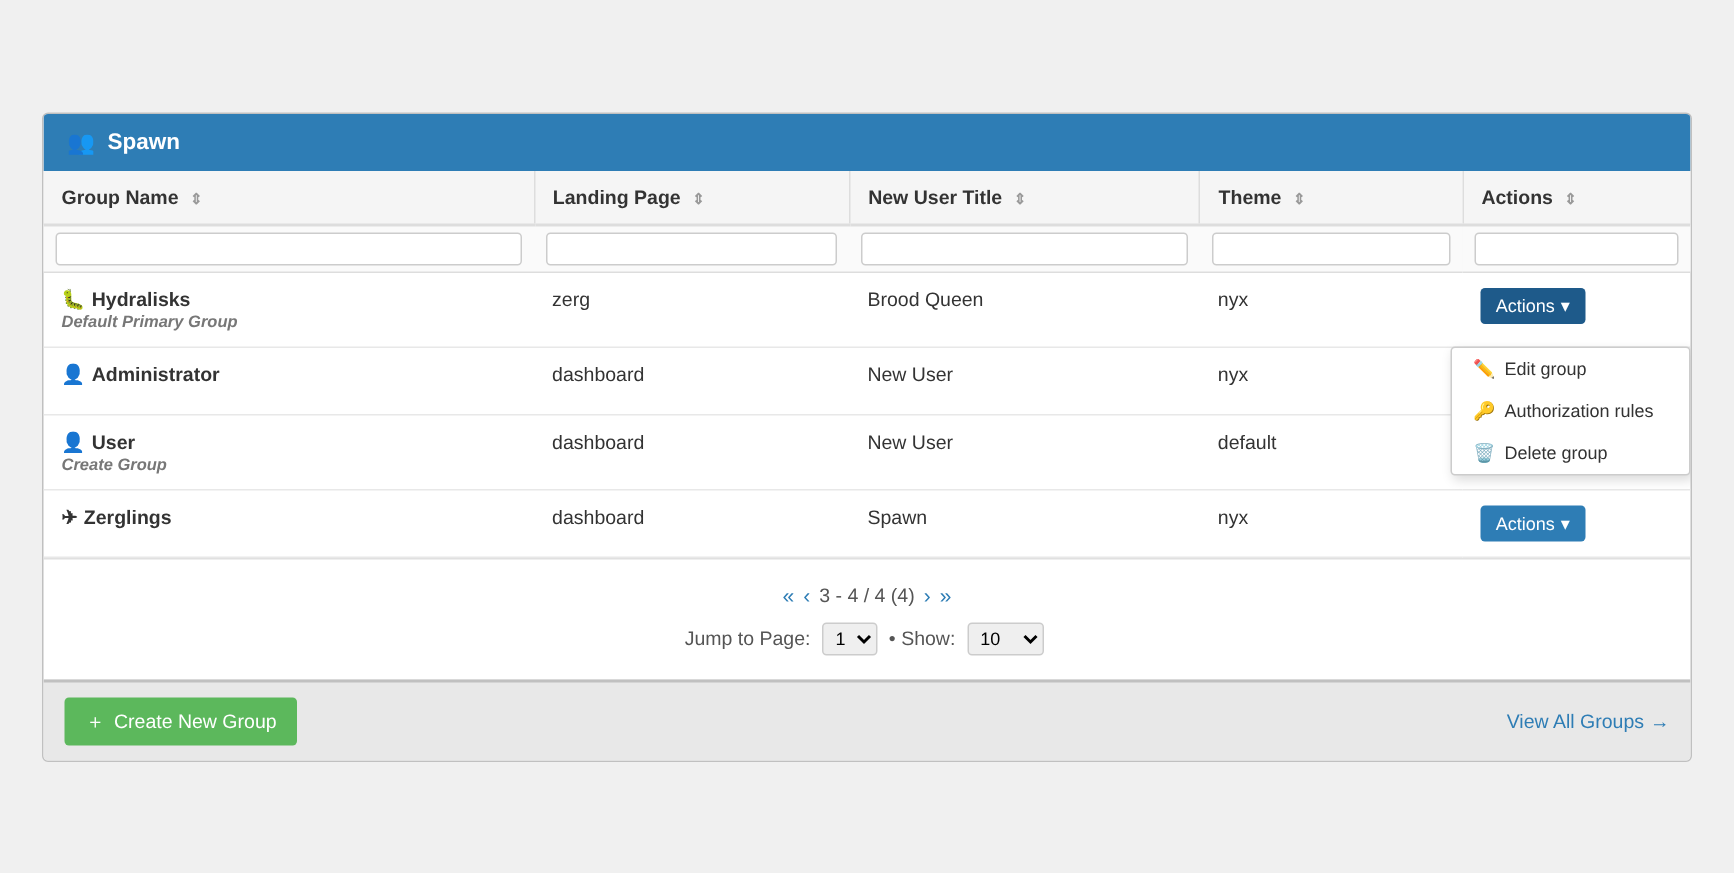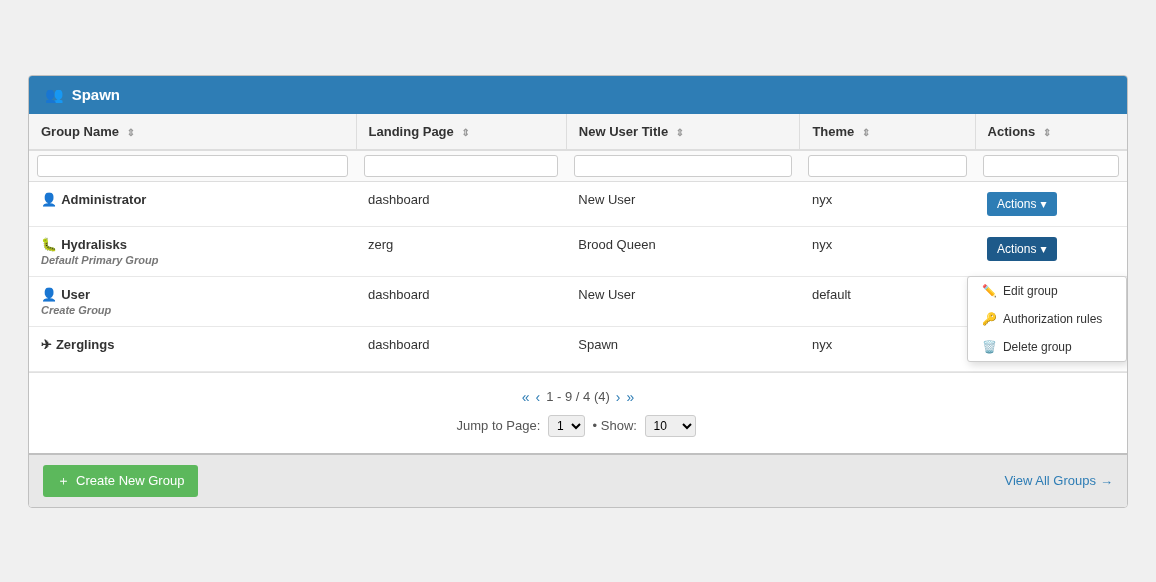--- a/index.html
+++ b/index.html
@@ -240,44 +240,44 @@
           <td class="col-group"><input type="text" style=""></td>
           <td class="col-landing"><input type="text" style=""></td>
           <td class="col-title"><input type="text" style=""></td>
           <td class="col-theme"><input type="text" style=""></td>
           <td class="col-actions"><input type="text" style=""></td>
         </tr>
       </thead>
       <tbody id="table-body">
 
       <tr>
-            <td><span class="group-name-primary">
-      <span class="group-icon">👤</span>Administrator</span></td>
-            <td>dashboard</td>
-            <td>New User</td>
-            <td>nyx</td>
-            <td class="actions-cell"><button class="btn-actions">
-                <span>Actions</span> 
-                <span>▾</span>
-              </button></td>
-          </tr>
-          <tr>
             <td><span class="group-name-primary">
       <span class="group-icon">🐛</span>Hydralisks<span class="group-name-sub">Default Primary Group</span></span></td>
             <td>zerg</td>
             <td>Brood Queen</td>
             <td>nyx</td>
             <td class="actions-cell"><button class="btn-actions active">
                 <span>Actions</span> 
                 <span>▾</span>
               </button><div class="dropdown-menu show">
                 <a href="#"><span class="menu-icon">✏️</span>Edit group</a>
                 <a href="#"><span class="menu-icon">🔑</span>Authorization rules</a>
                 <a href="#"><span class="menu-icon">🗑️</span>Delete group</a>
               </div></td>
+          </tr>
+          <tr>
+            <td><span class="group-name-primary">
+      <span class="group-icon">👤</span>Administrator</span></td>
+            <td>dashboard</td>
+            <td>New User</td>
+            <td>nyx</td>
+            <td class="actions-cell"><button class="btn-actions">
+                <span>Actions</span> 
+                <span>▾</span>
+              </button></td>
           </tr>
           <tr>
             <td><span class="group-name-primary">
       <span class="group-icon">👤</span>User<span class="group-name-sub">Create Group</span></span></td>
             <td>dashboard</td>
             <td>New User</td>
             <td>default</td>
             <td class="actions-cell"><button class="btn-actions">
                 <span>Actions</span> 
                 <span>▾</span>
@@ -294,21 +294,21 @@
                 <span>▾</span>
               </button></td>
           </tr>
         </tbody>
     </table>
 
     <div class="pagination-area">
       <div class="pager">
         <a>«</a>
         <a>‹</a>
-        <span class="info">1 - 9 / 4 (4)</span>
+        <span class="info">3 - 4 / 4 (4)</span>
         <a>›</a>
         <a>»</a>
       </div>
       <div class="jump-area">
         <span>Jump to Page:</span>
         <select>
           <option>1</option>
         </select>
         <span>•</span>
         <span>Show:</span>

